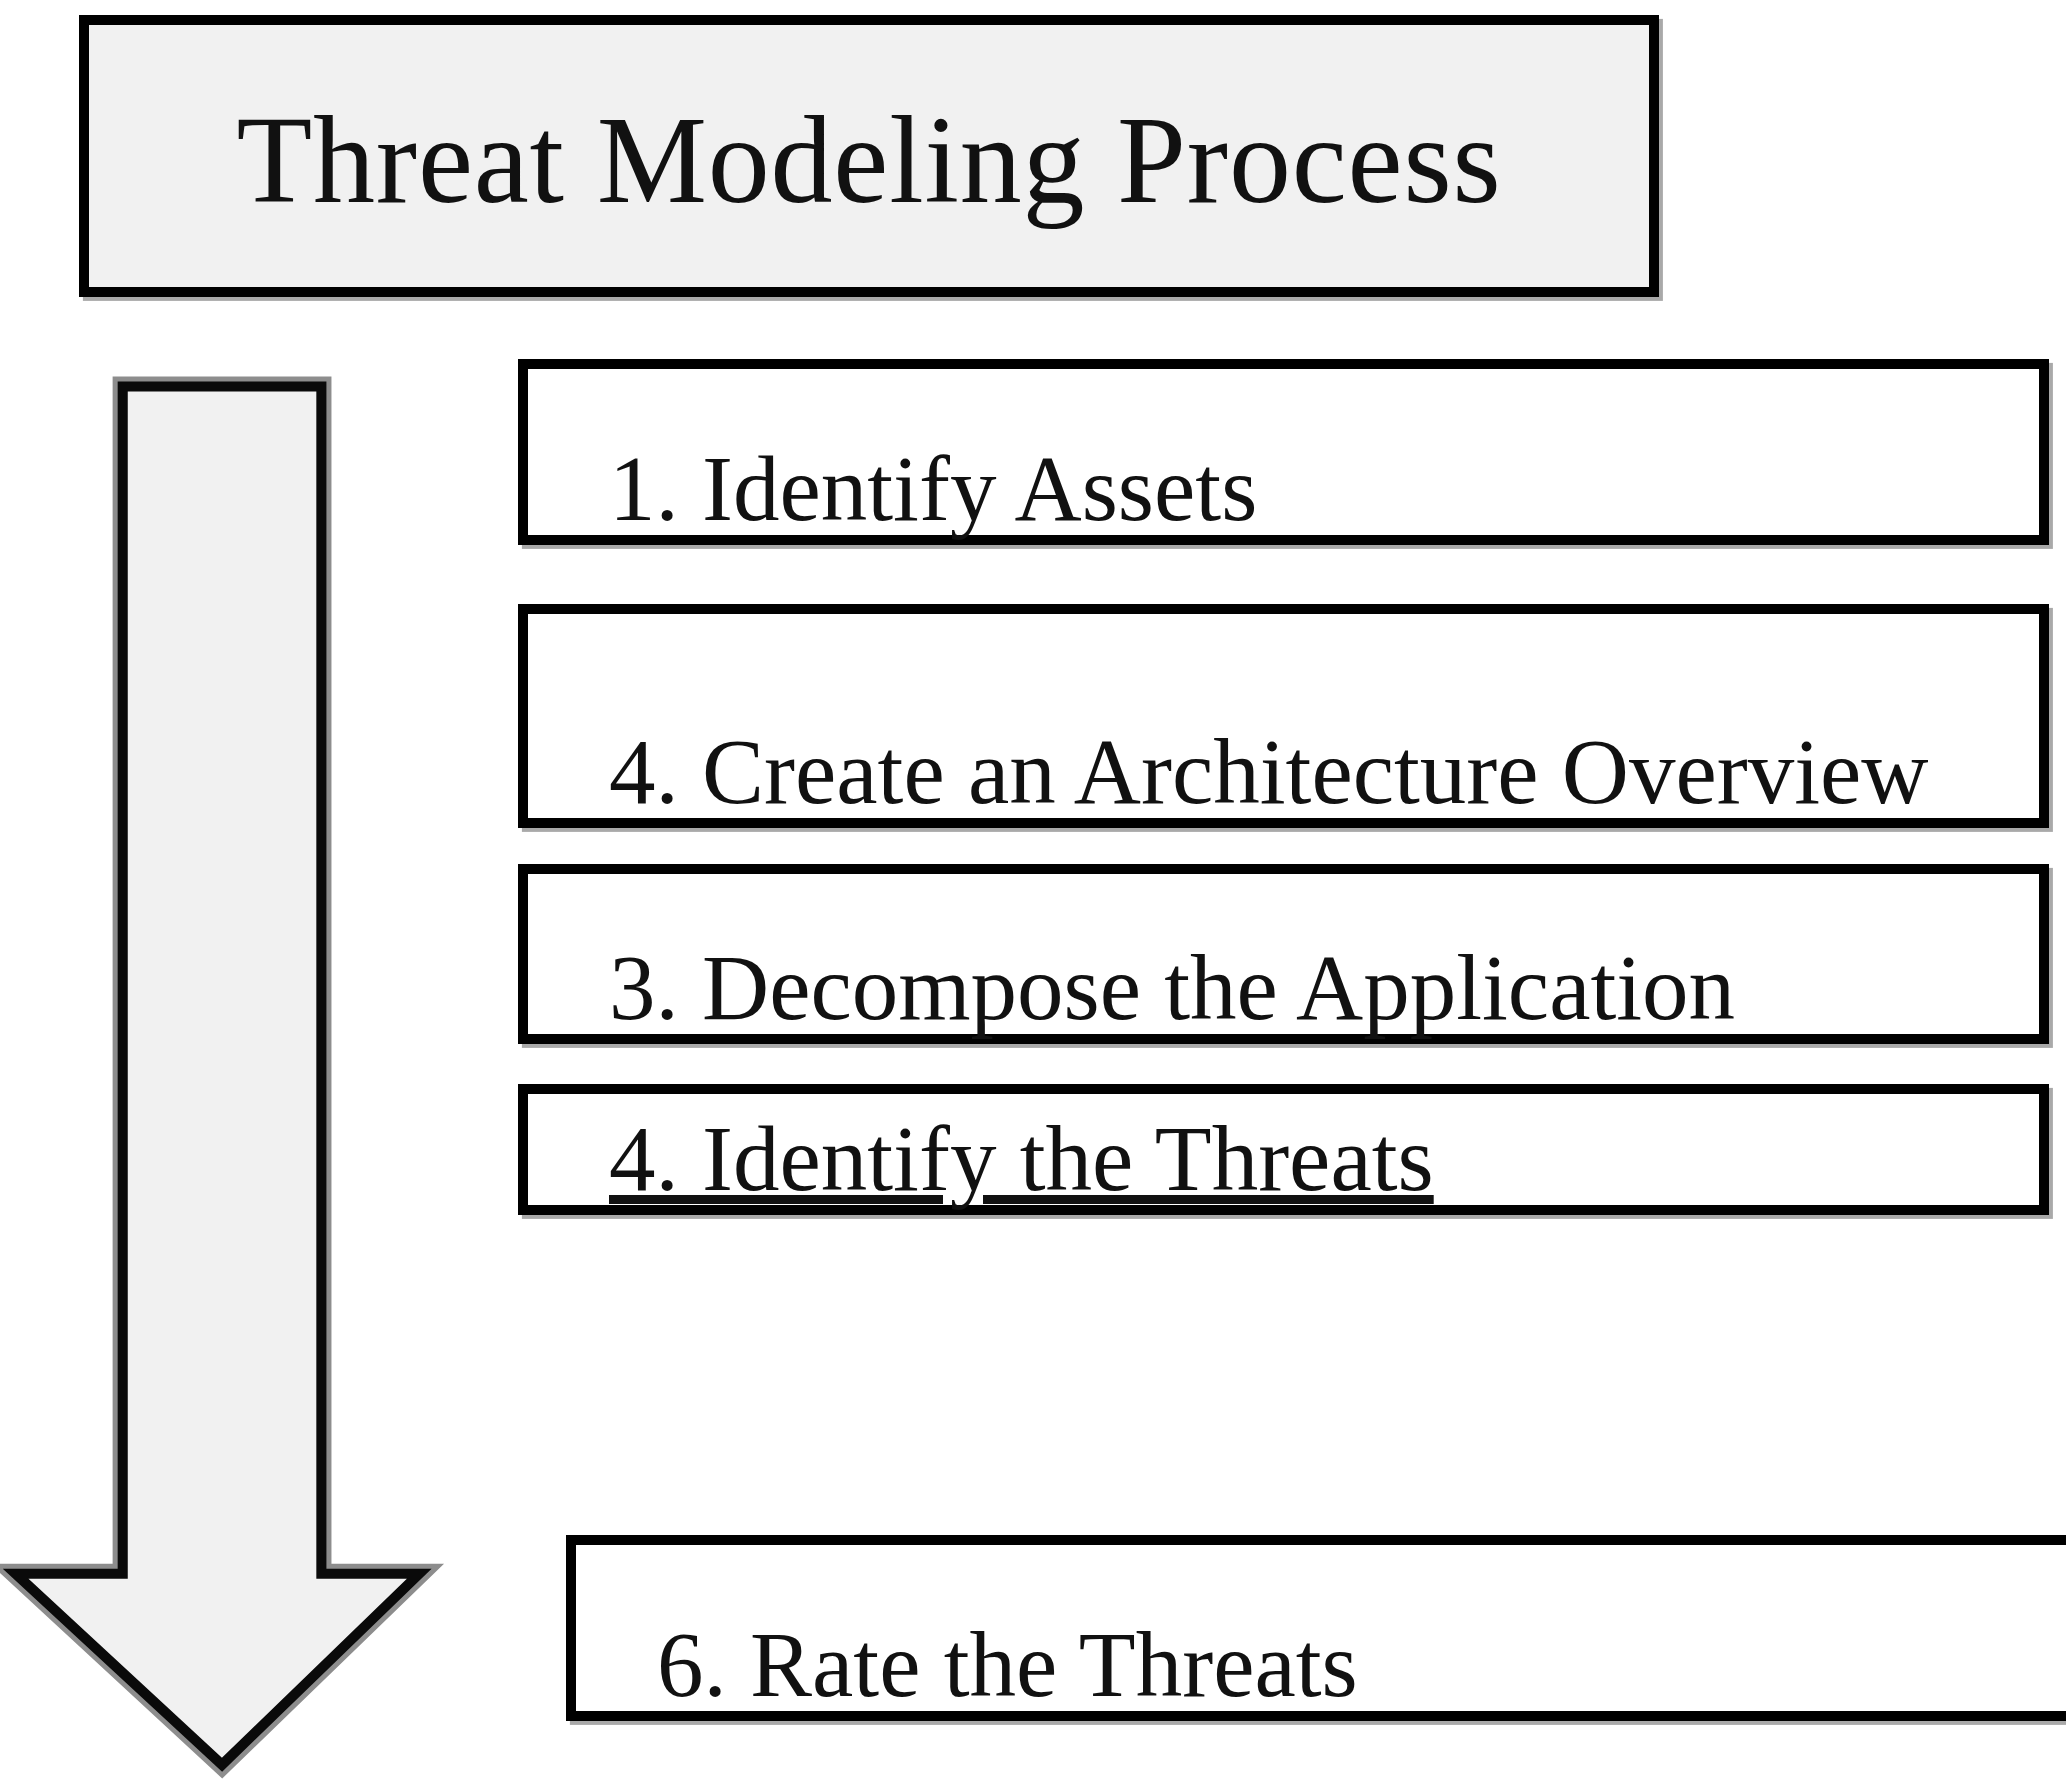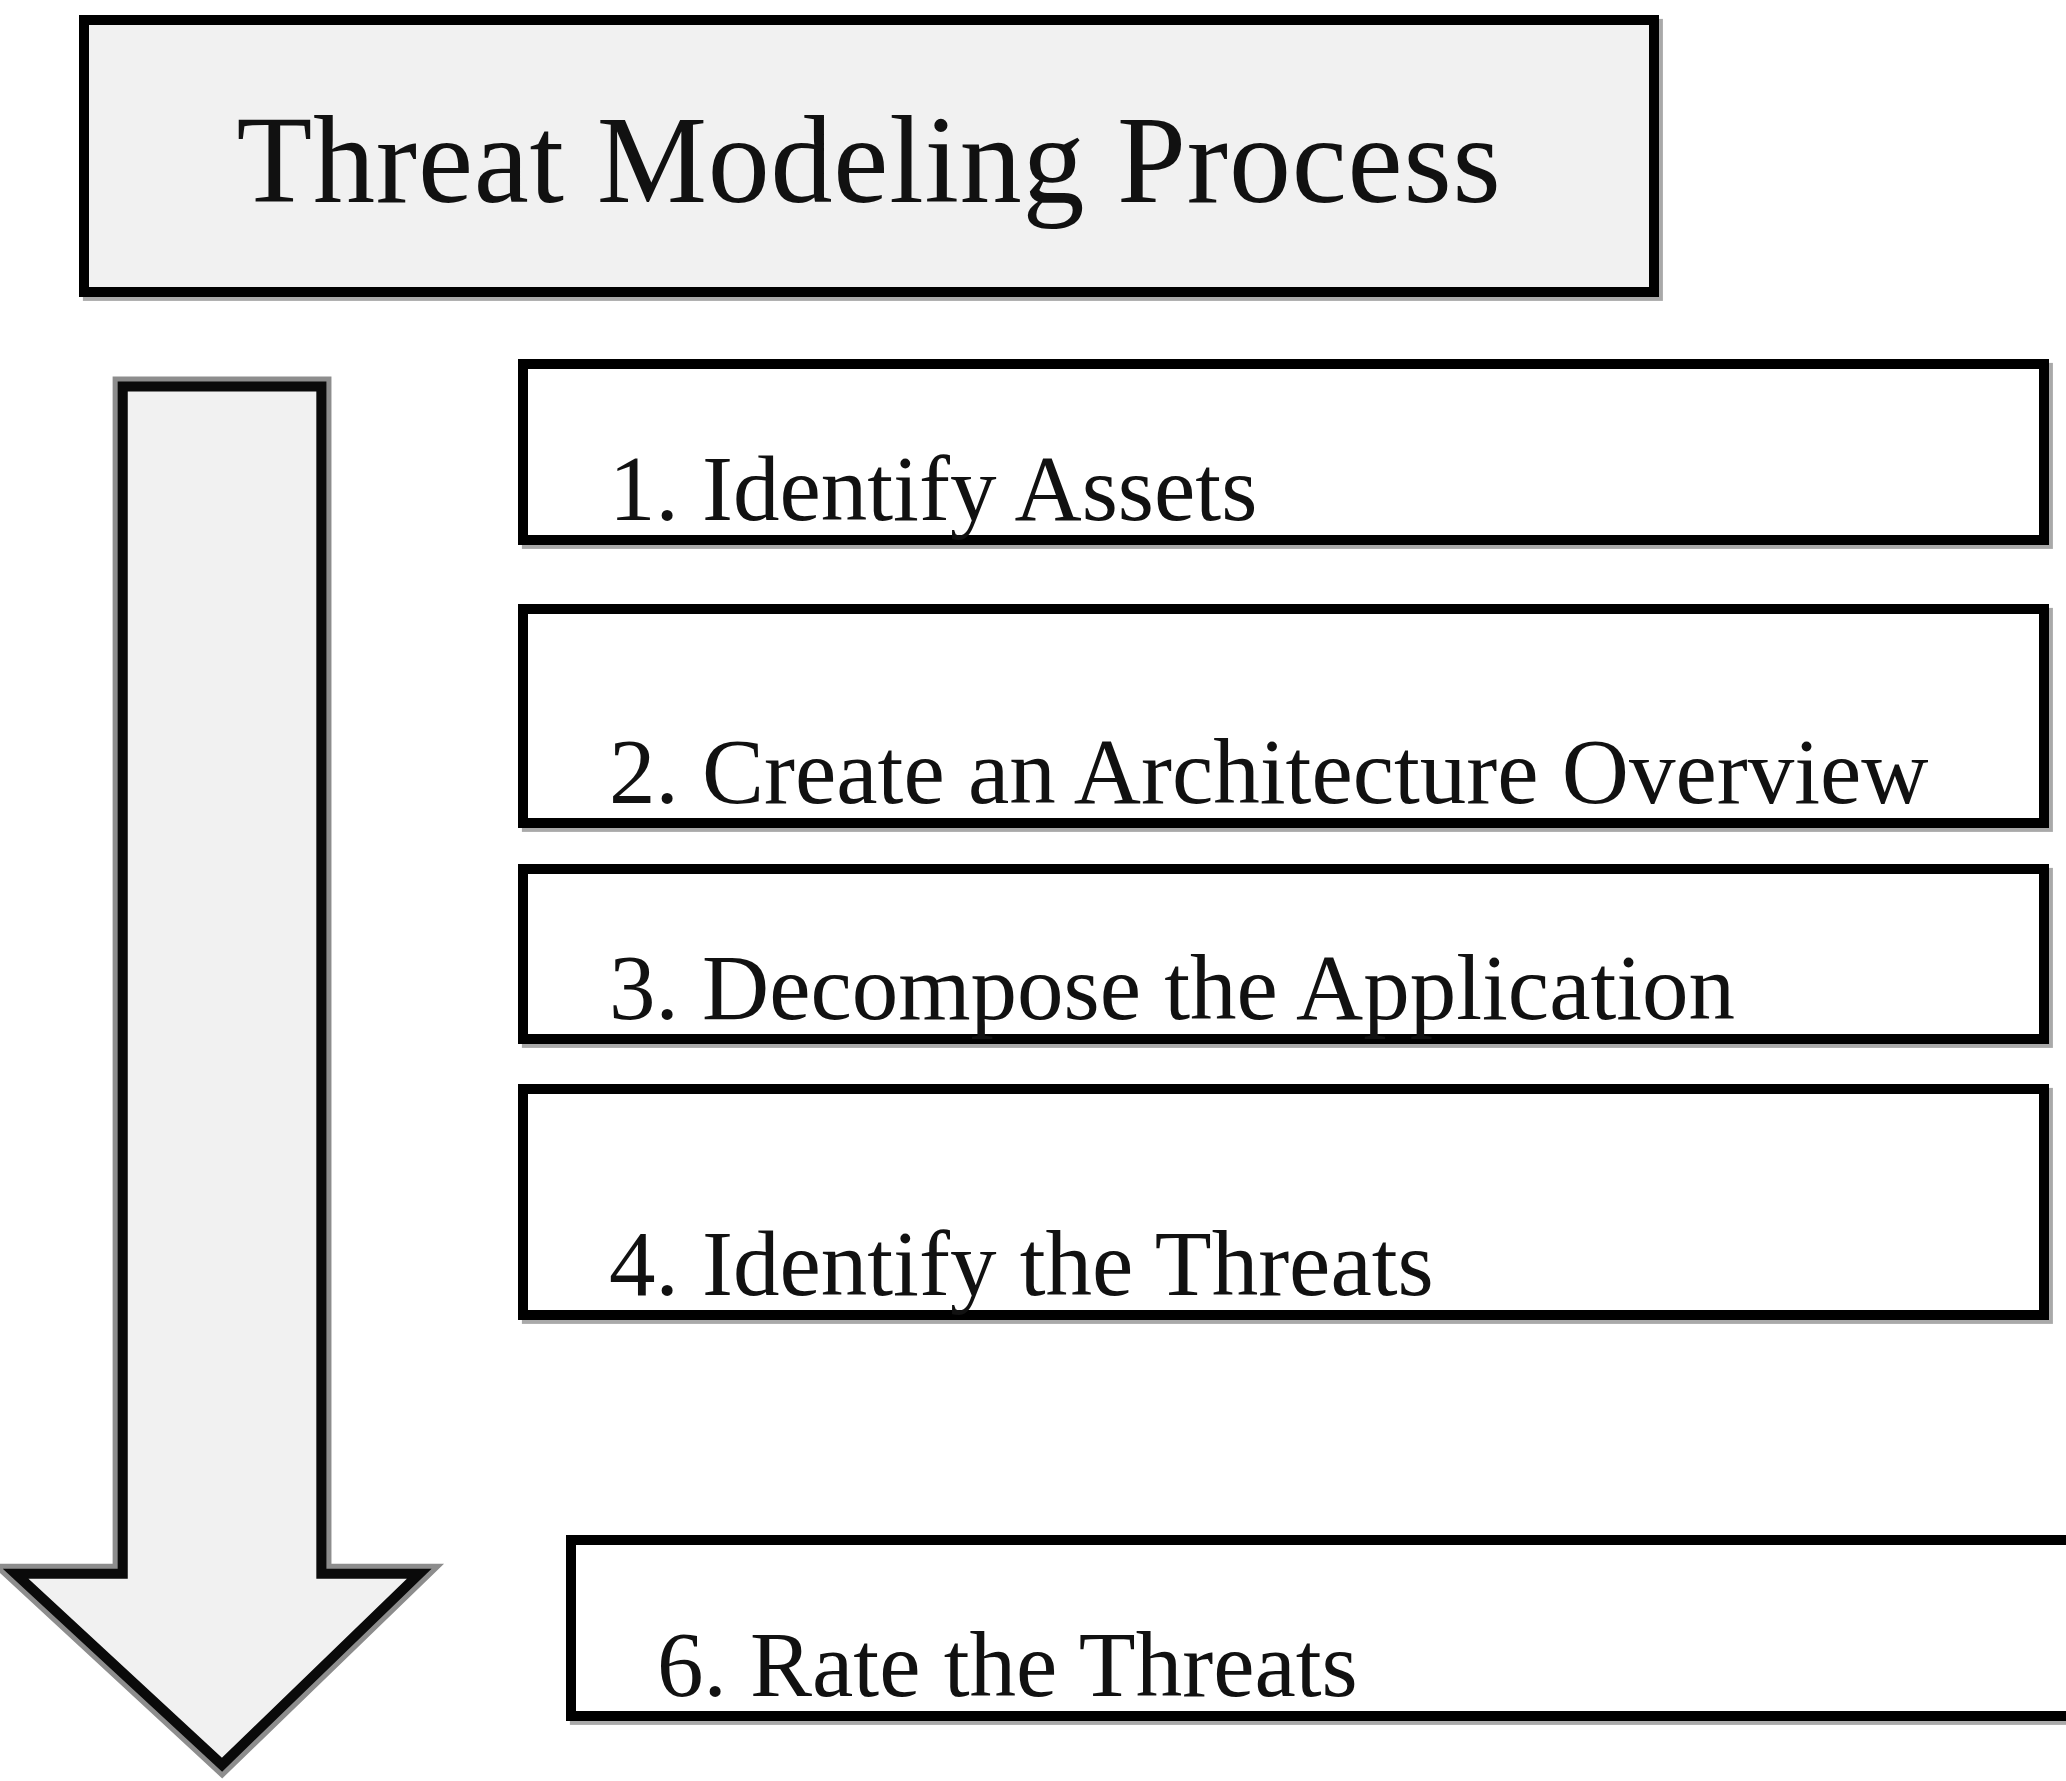--- a/index.html
+++ b/index.html
@@ -51,21 +51,21 @@
   .step-box .step-label {
     font-size: 93px;
     line-height: 1;
     padding-left: 81px;
     padding-top: 11px;
     white-space: nowrap;
   }
   .s1 { top: 359px;  height: 186px; }
   .s2 { top: 604px;  height: 224px; }
   .s3 { top: 864px; height: 180px; }
-  .s4 { top: 1084px; height: 236px; }
+  .s4 { top: 1084px; height: 131px; text-decoration: underline; }
   .s5 { top: 1306px; height: 186px; }
   .s6 { top: 1535px; height: 186px; margin-left: 48px; }
   .arrow-svg {
     position: absolute;
     left: 0;
     top: 0;
     width: 2066px;
     height: 1781px;
     pointer-events: none;
   }
@@ -84,21 +84,21 @@
 
   <div class="title-box">
     <span class="title-text">Threat Modeling Process</span>
   </div>
 
   <div class="step-box s1">
     <span class="step-label">1. Identify Assets</span>
   </div>
 
   <div class="step-box s2">
-    <span class="step-label">2. Create an Architecture Overview</span>
+    <span class="step-label">4. Create an Architecture Overview</span>
   </div>
 
   <div class="step-box s3">
     <span class="step-label">3. Decompose the Application</span>
   </div>
 
   <div class="step-box s4">
     <span class="step-label">4. Identify the Threats</span>
   </div>
 

